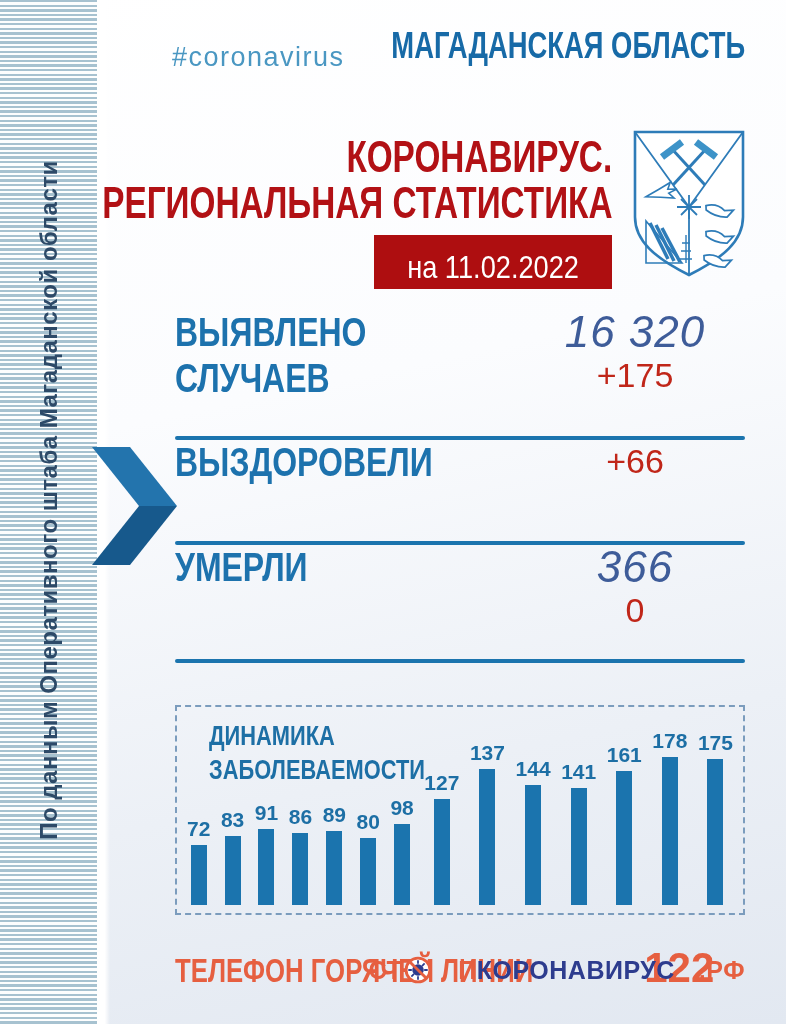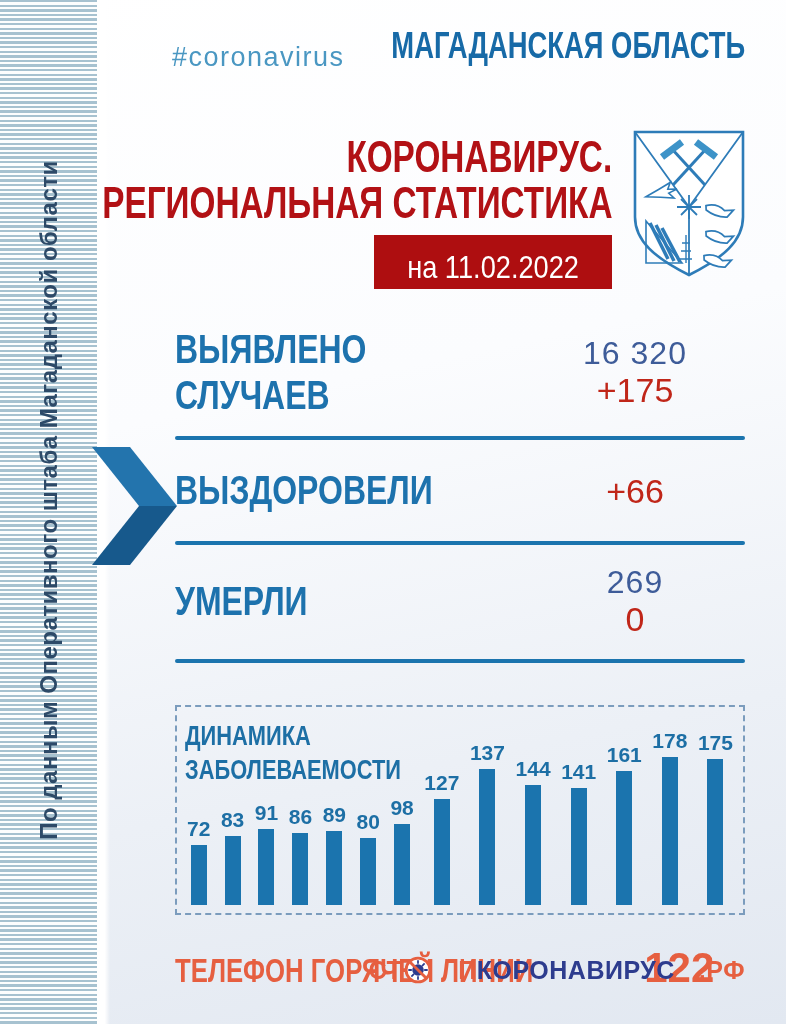--- a/index.html
+++ b/index.html
@@ -45,37 +45,37 @@
   .title-block{position:absolute;right:174px;top:134px;text-align:right;}
   .title-line{font-size:45px;font-weight:bold;color:#b21115;line-height:1.02;}
   .date-badge{
     display:inline-block;margin-top:9px;background:#ae0e10;color:#ffffff;
     font-size:32px;padding:16px 18px 6px 18px;line-height:1;
   }
   .coat-of-arms{position:absolute;left:628px;top:129px;}
 
   
   .stats{position:absolute;left:175px;top:310px;width:570px;}
-  .stat-row{display:flex;justify-content:space-between;align-items:center;}
+  .stat-row{display:flex;justify-content:space-between;}
   .stat-row.r1{height:126px;}
   .stat-row.r2{height:101px;}
   .stat-row.r3{height:114px;}
   .stat-label{font-size:41px;font-weight:bold;color:#1d72ad;line-height:1.12;}
   .stat-valblock{width:220px;text-align:center;}
-  .stat-value{font-size:32px;color:#3e5c99;line-height:1;letter-spacing:1px;}
+  .stat-value{font-size:44px;color:#3e5c99;line-height:1;letter-spacing:1px;font-style:italic;}
   .stat-delta{font-size:34px;color:#c02619;line-height:1.1;margin-top:3px;}
   .separator{height:4px;background:#1b74ae;border-radius:2px;}
 
   
   .chart-box{
     position:absolute;left:175px;top:705px;width:570px;height:210px;
     border:2px dashed #7b9cbd;box-sizing:border-box;
   }
   .chart-title{
-    position:absolute;left:8px;top:12px;
+    position:absolute;left:32px;top:12px;
     font-size:28px;font-weight:bold;color:#1d6fa5;line-height:1.2;
   }
   .chart-bars{
     position:absolute;left:10px;right:10px;bottom:8px;height:186px;
     display:flex;align-items:flex-end;justify-content:space-between;
   }
   .bar-cell{display:flex;flex-direction:column;align-items:center;}
   .bar-label{font-size:21px;font-weight:bold;color:#1d6fa5;margin-bottom:4px;white-space:nowrap;}
   .bar{width:16px;background:#1b74ae;}
 
@@ -195,21 +195,21 @@
         <div class="stat-delta">+66</div>
       </div>
     </div>
     <div class="separator"></div>
 
     <div class="stat-row r3">
       <div class="stat-label">
         <span class="cond-l">УМЕРЛИ</span>
       </div>
       <div class="stat-valblock">
-        <div class="stat-value">269</div>
+        <div class="stat-value">366</div>
         <div class="stat-delta">0</div>
       </div>
     </div>
     <div class="separator"></div>
   </div>
 
   <div class="chart-box">
     <div class="chart-title">
       <span class="cond-l">ДИНАМИКА</span><br>
       <span class="cond-l">ЗАБОЛЕВАЕМОСТИ</span>

